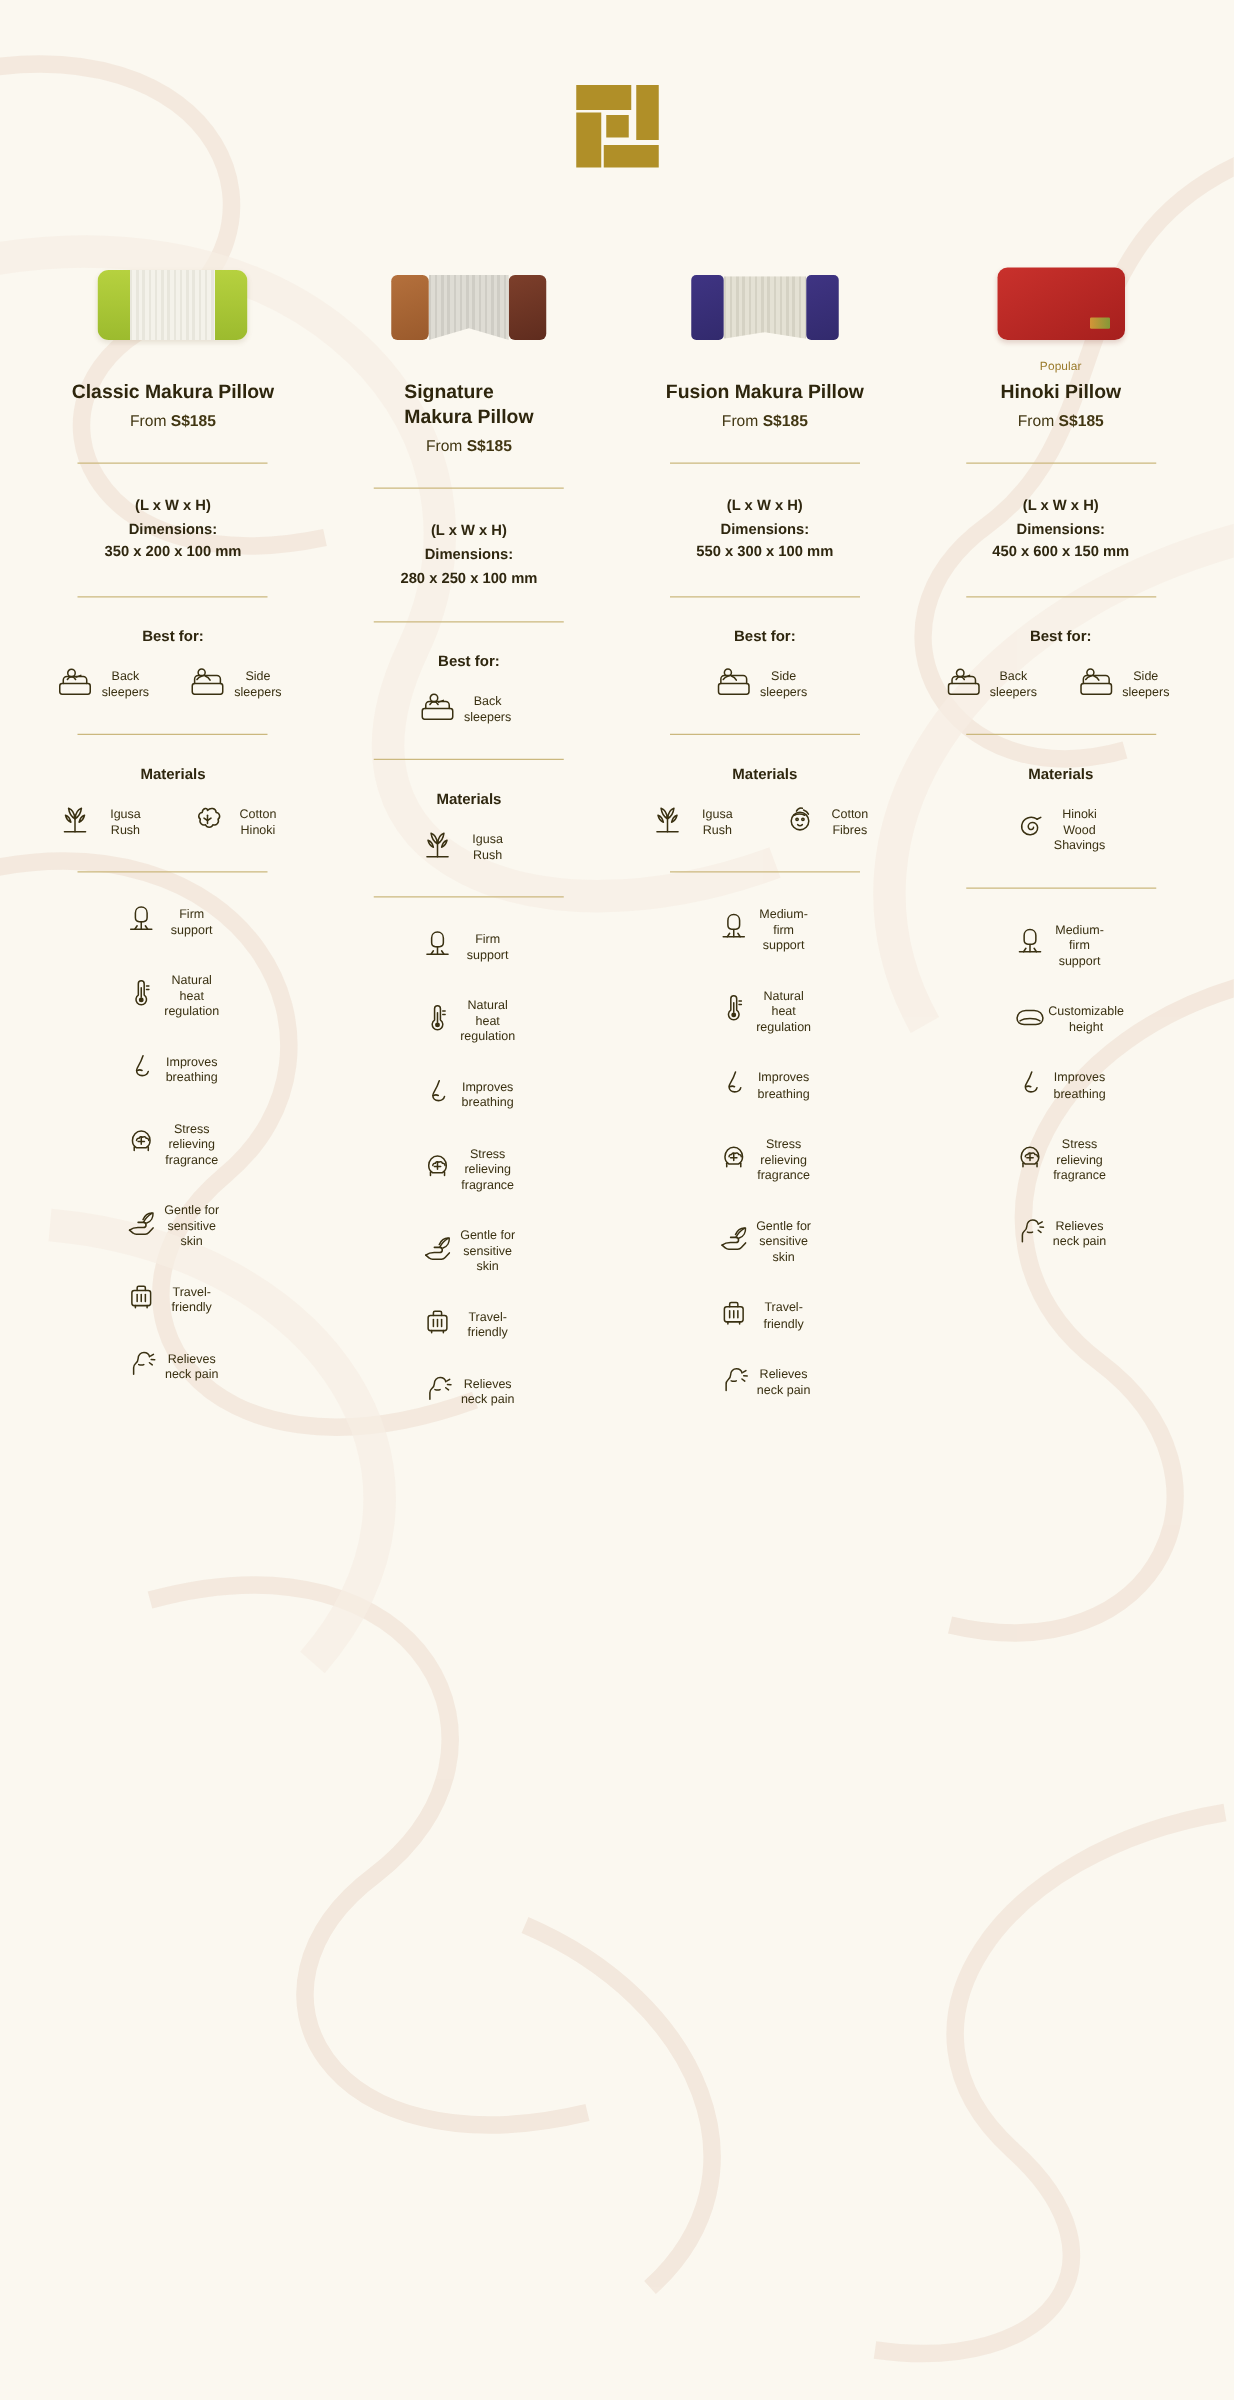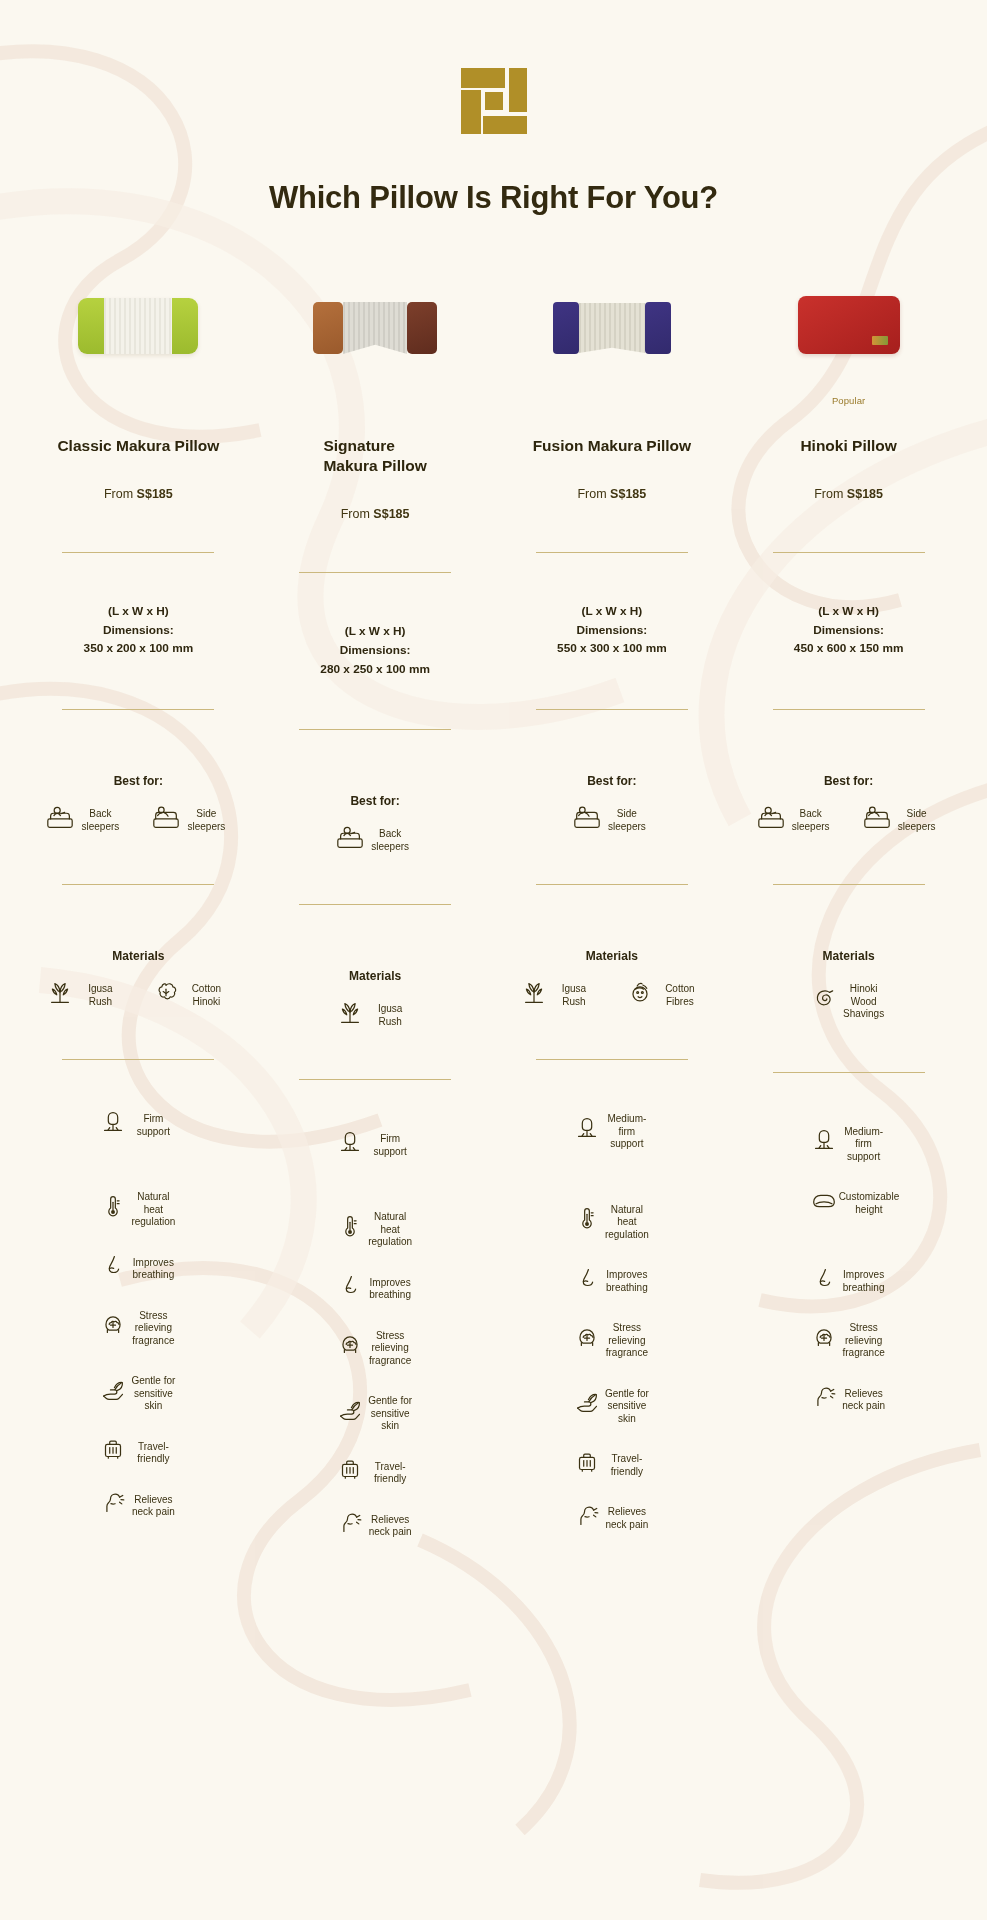--- a/index.html
+++ b/index.html
@@ -30,21 +30,21 @@
     text-align:center;
     font-size:31px;
     font-weight:700;
     letter-spacing:-0.2px;
     color:#332a10;
     margin-top:46px;
   }
 
   
   .cols{display:grid;grid-template-columns:repeat(4,1fr);padding:0 20px;}
-  .col{position:relative;display:flex;flex-direction:column;align-items:center;gap:25px;}
+  .col{position:relative;display:flex;flex-direction:column;align-items:center;}
 
   
   .hero{height:110px;display:flex;align-items:flex-end;justify-content:center;margin-top:28px;}
   .pillow{position:relative;}
 
   
   .p-classic{width:120px;height:56px;border-radius:9px;overflow:hidden;display:flex;
      box-shadow:0 2px 4px rgba(120,100,60,.14);}
   .p-classic .end{width:26px;background:linear-gradient(180deg,#b6d13f,#9cbb2e);}
   .p-classic .mid{flex:1;background:
@@ -75,21 +75,21 @@
   .badge.empty{visibility:hidden;}
 
   .pname{font-size:15.5px;font-weight:700;color:#2e260d;text-align:left;line-height:1.3;margin-top:4px;}
   .pprice{font-size:12.5px;color:#413612;margin-top:6px;text-align:center;}
   .pprice b{font-weight:700;}
 
   .rule{width:152px;height:1px;background:#cbb87e;margin:26px 0 0 0;}
 
   .blk{display:flex;flex-direction:column;align-items:center;width:100%;}
   .dims{font-size:11.8px;line-height:1.58;text-align:center;font-weight:700;color:#2f270f;margin-top:24px;}
-  .blk-title{font-size:12px;font-weight:700;color:#2f270f;margin-top:39px;}
+  .blk-title{font-size:12px;font-weight:700;color:#2f270f;margin-top:24px;}
 
   .iconrow{display:flex;justify-content:center;gap:26px;margin-top:12px;flex-wrap:wrap;}
   .iconcell{display:flex;flex-direction:row;align-items:center;width:80px;}
   .ic{width:30px;height:30px;display:block;}
   .ic svg{width:30px;height:30px;display:block;}
   .iclabel{font-size:10px;color:#3a3112;margin-top:8px;text-align:center;line-height:1.25;}
 
   .feat{display:flex;flex-direction:column;align-items:center;margin-top:20px;width:100%;}
   .feat .iclabel{font-size:10px;}
 </style>
@@ -119,21 +119,20 @@
   <div class="logo-wrap">
     <div class="logo">
       <i class="l1"></i>
         <i class="l2"></i>
         <i class="l3"></i>
         <i class="l4"></i>
         <i class="l5"></i>
     </div>
   </div>
 
-  <h1 class="headline">Which Pillow Is Right For You?</h1>
 
   <div class="cols" id="cols">
       <div class="col">
     <div class="hero">
           <div class="pillow p-classic">
             <span class="end"></span>
             <span class="mid"></span>
             <span class="end"></span>
           </div>
         </div>

